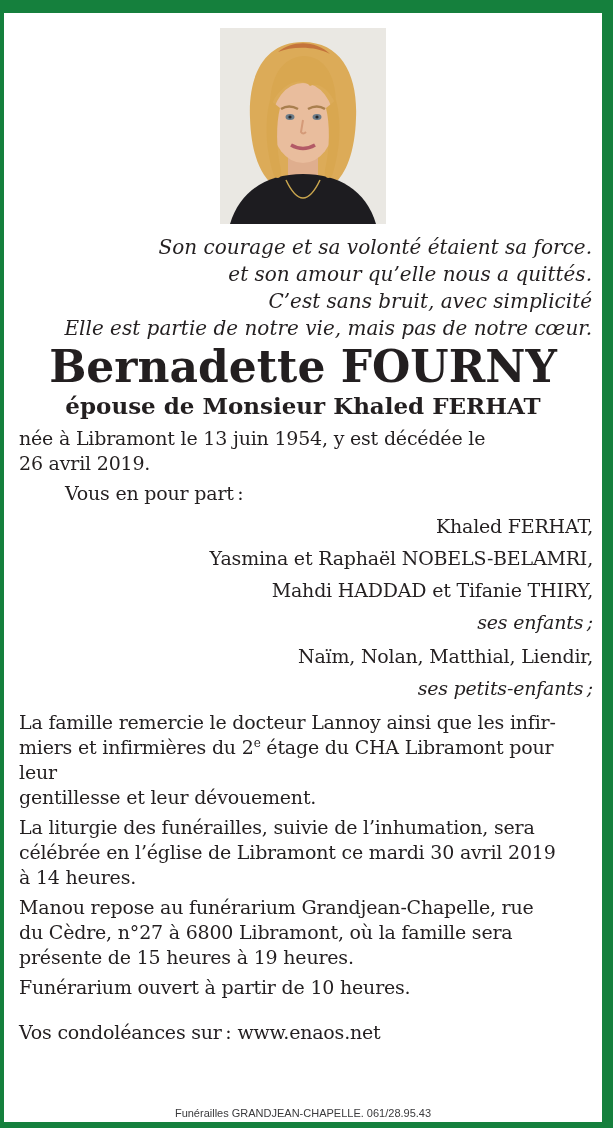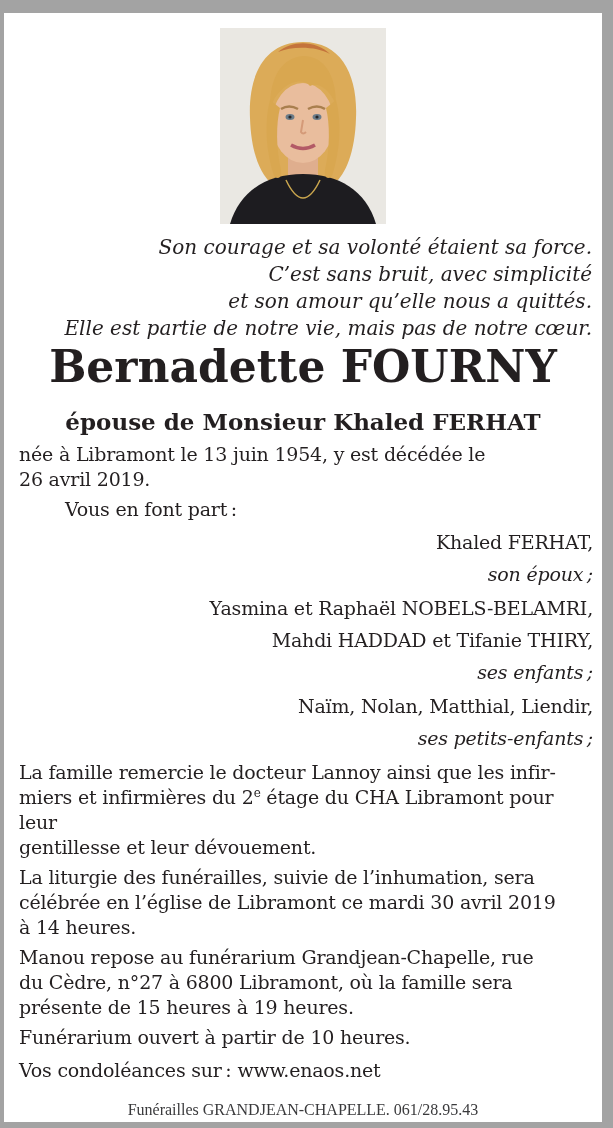--- a/index.html
+++ b/index.html
@@ -1,37 +1,37 @@
 <!DOCTYPE html>
 <html><head>
 <meta charset="utf-8">
 <style>
   html,body{margin:0;padding:0;background:#fff;}
-  .page{position:relative;width:613px;height:1128px;background:#a3a3a3;overflow:hidden;}
+  .page{position:relative;width:613px;height:1128px;background:#15803d;overflow:hidden;}
   .card{position:absolute;left:4px;top:13px;right:11px;bottom:6px;background:#ffffff;overflow:hidden;
         font-family:"DejaVu Serif",serif;color:#231f20;}
   .photo-wrap{width:166px;height:196px;margin:15px auto 0;}
   .photo-wrap svg{display:block;}
   .epitaph{margin-top:10px;padding-right:10px;text-align:right;font-style:italic;
            font-size:20px;line-height:27px;}
   .madame{margin-top:5px;text-align:center;font-weight:bold;font-size:22px;
           letter-spacing:1px;line-height:24px;}
   .name{margin:2px 12px 0;text-align:center;font-weight:bold;font-size:44px;line-height:46px;}
-  .subtitle{margin:19px 0 0;text-align:center;font-weight:bold;font-size:23px;line-height:26px;}
+  .subtitle{margin:3px 0 0;text-align:center;font-weight:bold;font-size:23px;line-height:26px;}
   .body{margin-top:7px;padding:0 9px 0 15px;font-size:19px;line-height:25px;letter-spacing:-0.2px;}
   .body p{margin:0 0 5px;}
   .body p.intro{padding-left:46px;margin-bottom:8px;}
   .body p.names{margin-bottom:7px;text-align:right;}
   .body p.role{text-align:right;font-style:italic;margin-bottom:9px;}
   .body p.para{margin-bottom:5px;}
-  .body p.tail{margin-bottom:8px;}
+  .body p.tail{margin-bottom:20px;}
   .bold{font-weight:normal;}
   sup{font-size:12px;line-height:0;}
   .footer{position:absolute;left:0;right:0;bottom:3px;text-align:center;
-          font-family:Liberation Serif, serif;font-size:16px;color:#3a3a3c;}
+          font-family:Liberation Sans, sans-serif;font-size:11px;color:#3a3a3c;}
 </style>
 </head>
 <body>
 
 <div class="page">
   <div class="card">
 
     <div class="photo-wrap">
       <svg viewBox="0 0 166 196" width="166" height="196" xmlns="http://www.w3.org/2000/svg">
         <rect width="166" height="196" fill="#eae8e3"></rect>
@@ -50,38 +50,37 @@
         <ellipse cx="97" cy="89" rx="4.5" ry="3" fill="#6a7b88"></ellipse>
         <circle cx="97" cy="89" r="1.6" fill="#26262a"></circle>
         <path d="M83 92 L81 104 Q83 107 86 104" stroke="#d49a78" stroke-width="2" fill="none"></path>
         <path d="M71 117 Q83 124 95 117" stroke="#b35a66" stroke-width="3.5" fill="none"></path>
         <path d="M66 152 Q83 188 100 152" stroke="#caa64e" stroke-width="1.5" fill="none"></path>
       </svg>
     </div>
 
     <div class="epitaph">
       <div>Son courage et sa volonté étaient sa force.</div>
+      <div>et son amour qu’elle nous a quittés.</div>
       <div>C’est sans bruit, avec simplicité</div>
-      <div>et son amour qu’elle nous a quittés.</div>
       <div>Elle est partie de notre vie, mais pas de notre cœur.</div>
     </div>
 
     <h1 class="name">Bernadette FOURNY</h1>
     <h2 class="subtitle">épouse de Monsieur Khaled FERHAT</h2>
 
     <div class="body">
       <p>
         <span>née à Libramont le 13 juin 1954, y est décédée le</span><br>
         <span>26 avril 2019.</span>
       </p>
 
-      <p class="intro">Vous en font part :</p>
+      <p class="intro">Vous en pour part :</p>
 
       <p class="names">Khaled FERHAT,</p>
-      <p class="role">son époux ;</p>
 
       <p class="names">Yasmina et Raphaël NOBELS-BELAMRI,</p>
       <p class="names">Mahdi HADDAD et Tifanie THIRY,</p>
       <p class="role">ses enfants ;</p>
 
       <p class="names">Naïm, Nolan, Matthial, Liendir,</p>
       <p class="role">ses petits-enfants ;</p>
 
       <p class="para">
         <span>La famille remercie le docteur Lannoy ainsi que les infir-</span><br>

